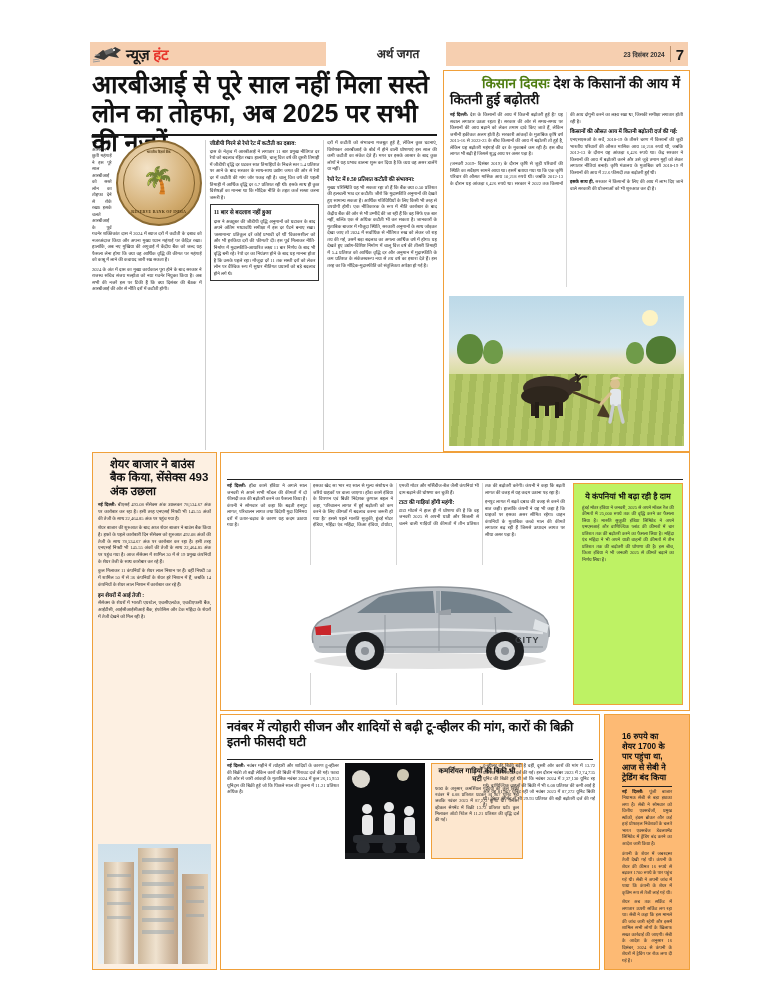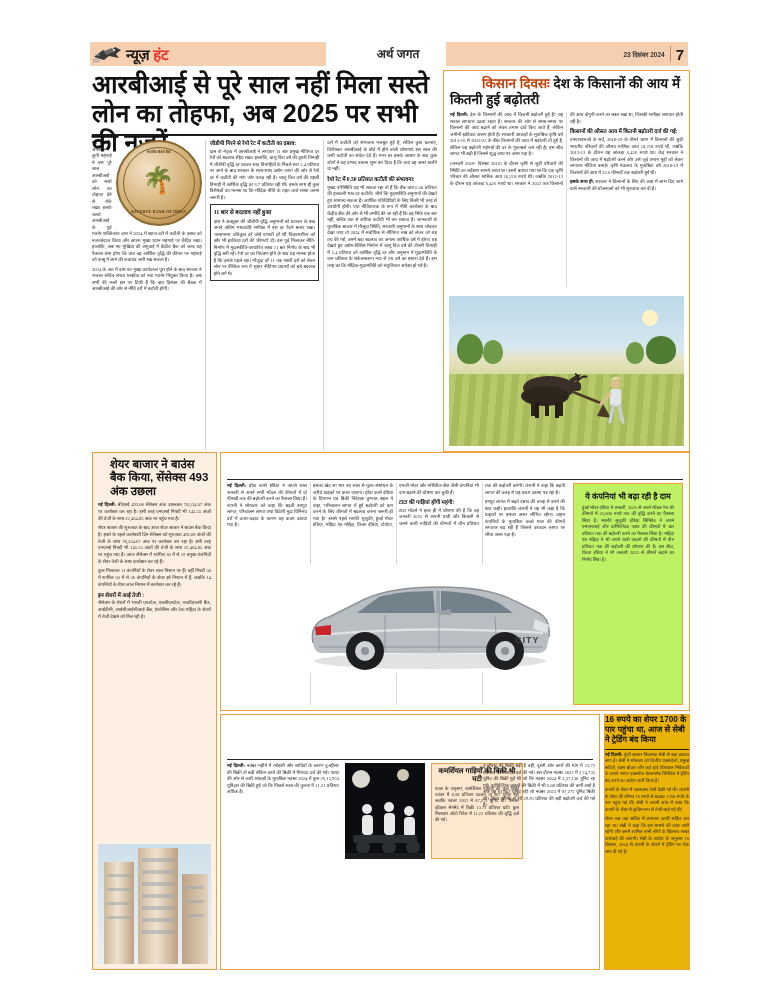--- a/index.html
+++ b/index.html
@@ -45,21 +45,21 @@
   .rbi-seal .txt-bot{position:absolute;left:0;right:0;bottom:9px;text-align:center;font-size:4px;font-weight:bold;color:#4a3410;letter-spacing:.2px;}
   .rbi-seal .palm{position:absolute;left:50%;top:48%;transform:translate(-50%,-50%);font-size:26px;color:#5c4317;line-height:1;}
 
   .sub-box{border:1px solid #333;padding:3px;margin:3px 0;background:#fff;break-inside:avoid;}
   .sub-box .t{font-size:6px;font-weight:bold;color:#111;display:block;margin-bottom:2px;}
 
   
   .kisan{position:absolute;left:443px;top:70px;width:247px;height:382px;
          border:1.6px solid #f0a03a;background:#fff;box-sizing:border-box;padding:5px 6px;}
   .kisan-hl{font-size:13.5px;line-height:1.2;font-weight:bold;color:#111;}
-  .kisan-hl em{font-style:normal;color:#c2410c;padding-left:32px;}
+  .kisan-hl em{font-style:normal;color:#4d7c0f;padding-left:32px;}
   .kisan-cols{margin-top:4px;column-count:2;column-gap:7px;column-rule:0.5px solid #d8d8d8;height:175px;}
   .kisan-photo{position:absolute;left:5px;bottom:5px;width:235px;height:150px;overflow:hidden;border:0;}
 
   
   .field{position:relative;width:100%;height:100%;
     background:linear-gradient(#bcd9e8 0%,#d6e7ef 34%,#e8e2c2 42%,#cfd98e 58%,#b9cc6c 78%,#a8bf57 100%);}
   .field .sun{position:absolute;right:26px;top:14px;width:16px;height:16px;border-radius:50%;background:#fdf3c4;}
   .field .tree{position:absolute;border-radius:50% 50% 45% 45%;background:#5e8a3c;}
   .field .ground{position:absolute;left:0;right:0;bottom:0;height:48%;
     background:repeating-linear-gradient(95deg,#b7c96a 0 7px,#a7bb5c 7px 14px);}
@@ -99,21 +99,21 @@
   .tw-rule{position:absolute;left:6px;right:6px;top:44px;height:1px;background:#222;}
   .tw-cols{position:absolute;left:6px;top:48px;width:112px;height:200px;}
   .tw-col2{position:absolute;left:262px;top:48px;width:112px;height:200px;}
   .tw-photo{position:absolute;left:124px;top:48px;width:80px;height:96px;overflow:hidden;background:#111;}
   .tw-box{position:absolute;left:210px;top:48px;width:92px;height:96px;background:#fde7cf;border:1px solid #f0a03a;box-sizing:border-box;padding:3px;}
   .tw-box .t{font-size:7px;font-weight:bold;color:#111;text-align:center;display:block;line-height:1.2;}
   .tw-box .b{margin-top:2px;font-size:4.4px;line-height:1.42;text-align:justify;font-family:"Liberation Serif",serif;color:#2a2a2a;}
 
   
   .sebi{position:absolute;left:604px;top:714px;width:86px;height:256px;
-        border:1.4px solid #f0a03a;background:#eab308;box-sizing:border-box;padding:0;}
+        border:1.4px solid #f0a03a;background:#fdba74;box-sizing:border-box;padding:17px;}
   .sebi-hl{font-size:8.2px;font-weight:bold;color:#111;line-height:1.24;}
   .sebi-rule{height:1px;background:#222;margin:3px 0 2px;}
   .sebi-b{font-size:4.5px;line-height:1.45;text-align:justify;font-family:"Liberation Serif",serif;color:#2a2a2a;}
 </style>
 </head>
 <body>
 
 <div class="page">
 
   <div class="masthead">
@@ -288,20 +288,21 @@
       </svg>
     </div>
 
     <div class="car-sidebox">
       <span class="t">ये कंपनियां भी बढ़ा रही है दाम</span>
       <div class="b">हुंडई मोटर इंडिया ने जनवरी, 2025 से अपने मॉडल रेंज की कीमतों में 25,000 रुपये तक की वृद्धि करने का फैसला लिया है। मारुति सुजुकी इंडिया लिमिटेड ने अपने एमएसआई और वाणिज्यिक प्लांट की कीमतों में चार प्रतिशत तक की बढ़ोतरी करने का फैसला लिया है। महिंद्रा एंड महिंद्रा ने भी अपने यात्री वाहनों की कीमतों में तीन प्रतिशत तक की बढ़ोतरी की घोषणा की है। इस बीच, किआ इंडिया ने भी जनवरी 2025 से कीमतें बढ़ाने का निर्णय लिया है।</div>
     </div>
   </div>
 
   <div class="twowheel">
+    <div class="tw-hl">नवंबर में त्योहारी सीजन और शादियों से बढ़ी टू-व्हीलर की मांग, कारों की बिक्री इतनी फीसदी घटी</div>
     <div class="tw-rule"></div>
 
     <div class="tw-cols body-col">
       <p style="margin:0"><span class="place">नई दिल्ली:</span> <span>नवंबर महीने में त्योहारी और शादियों के कारण टू-व्हीलर की बिक्री तो बढ़ी लेकिन कारों की बिक्री में गिरावट दर्ज की गई। फाडा की ओर से जारी आंकड़ों के मुताबिक नवंबर 2024 में कुल 26,15,953 यूनिट्स की बिक्री हुई जो कि पिछले साल की तुलना में 11.21 प्रतिशत अधिक है।</span></p>
     </div>
 
     <div class="tw-photo">
       <svg width="80" height="96" viewBox="0 0 80 96">
         <rect width="80" height="96" fill="#0c0d10"></rect>
         <circle cx="16" cy="16" r="9" fill="#f4f0e6" opacity=".9"></circle>

